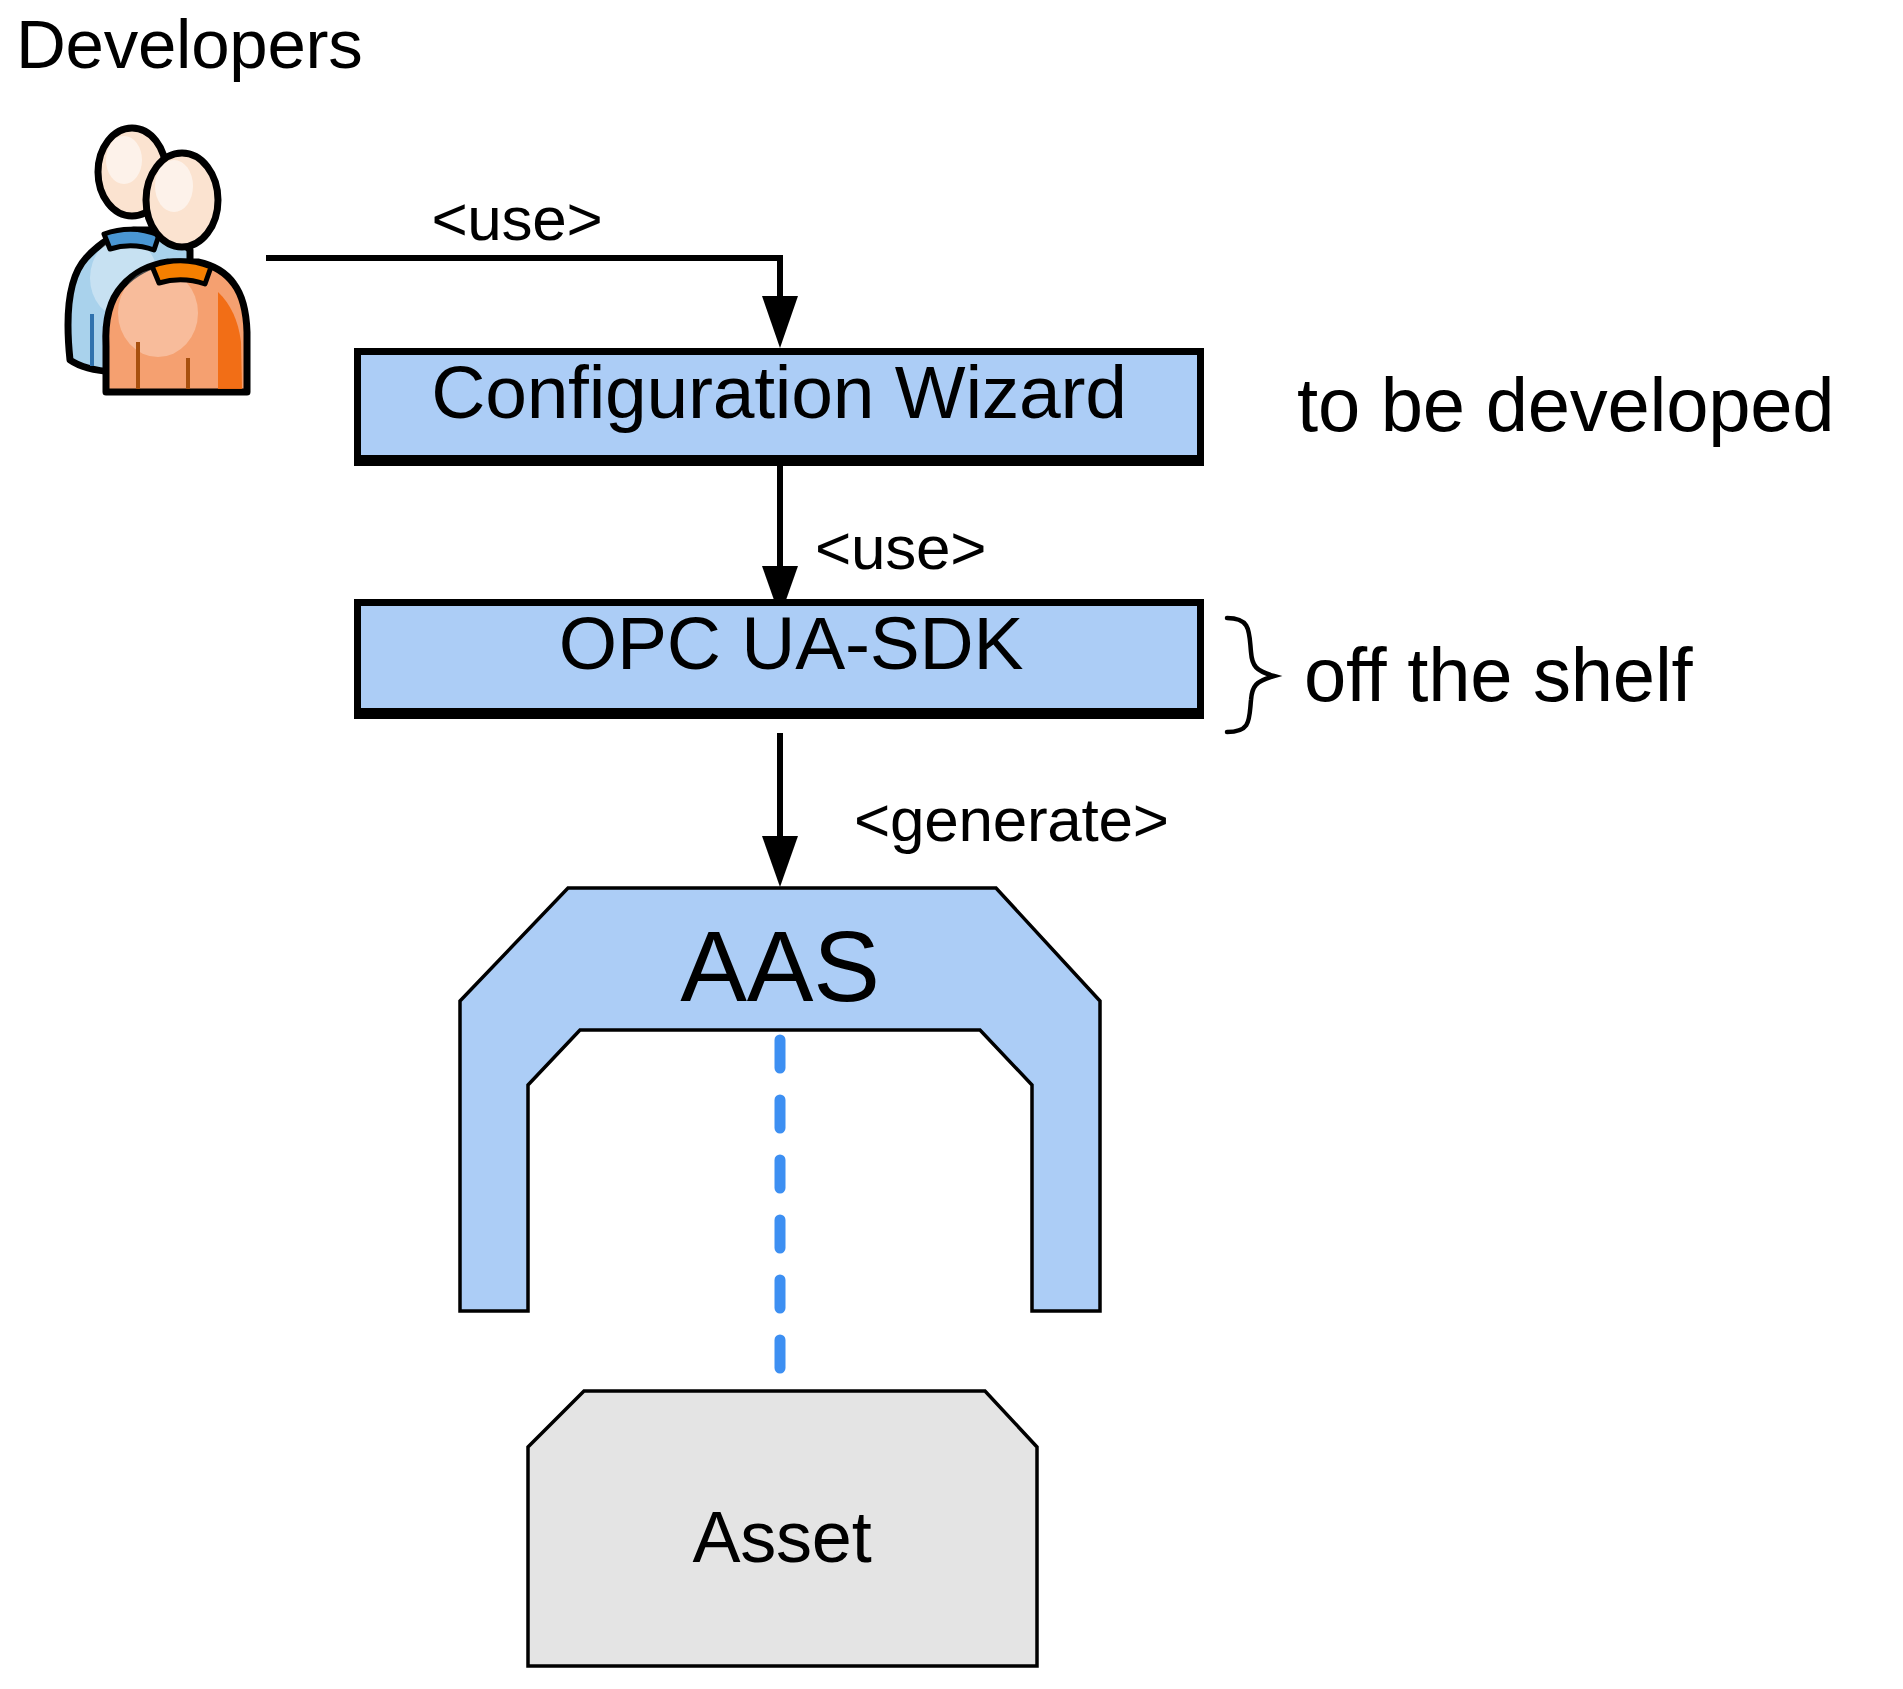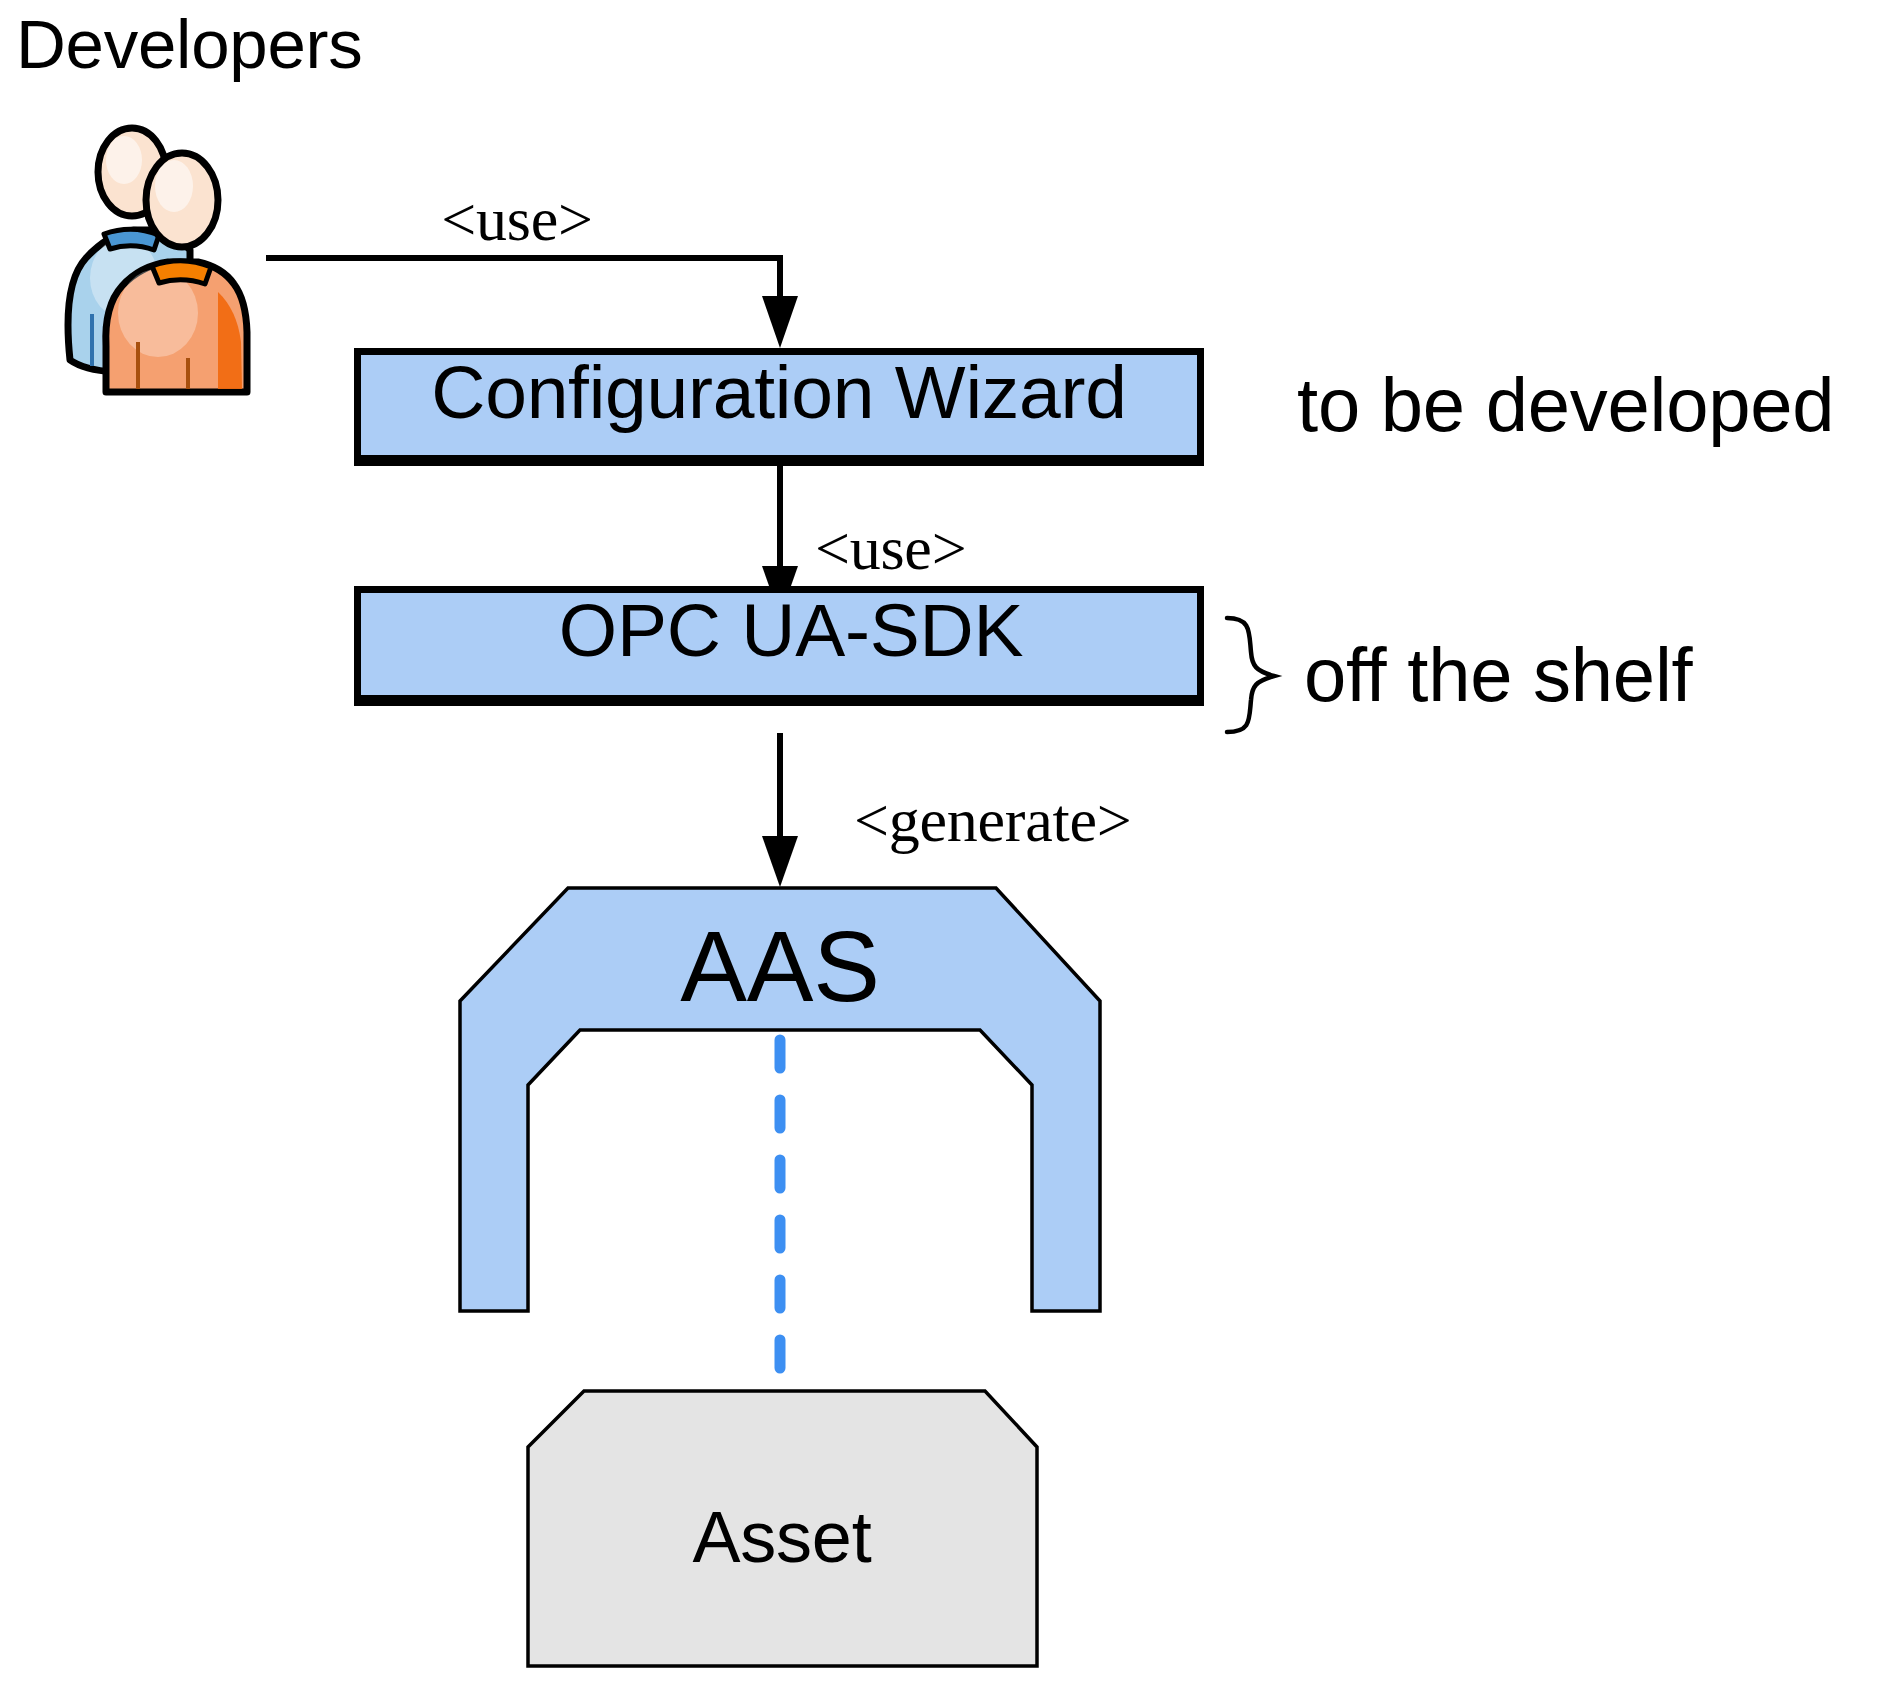--- a/index.html
+++ b/index.html
@@ -10,33 +10,33 @@
     font-family:"Liberation Sans","DejaVu Sans",sans-serif;
     letter-spacing:-0.015em;
     color:var(--text,#000);
     overflow:hidden;
   }
   .layer-svg{position:absolute;left:0;top:0;z-index:1;}
   .lbl{position:absolute;white-space:nowrap;line-height:1;z-index:2;}
   .lbl.vcenter{transform:translateY(-50%);}
   .lbl.center{transform:translate(-50%,-50%);}
   .title-label{left:16px;top:10px;font-size:69px;}
-  .edge-label{font-size:62px;font-family:Liberation Serif, serif;}
+  .edge-label{font-size:62px;}
   .annotation{font-size:76px;}
   .node-box{
     position:absolute;left:354px;width:850px;box-sizing:border-box;
     background:var(--node-fill,#accdf6);
     border:7px solid var(--node-border,#000);
     box-shadow:0 4px 0 var(--node-border,#000);
     display:flex;align-items:flex-start;justify-content:center;
     z-index:2;
   }
   .node-box .node-label{font-size:75px;line-height:1;}
   #box-config{top:348px;height:114px;}
-  #box-opc{top:586px;height:116px;padding-left:24px;}
+  #box-opc{top:599px;height:116px;padding-left:24px;}
   .big-node-label{z-index:2;text-align:right;}
   #lbl-aas{left:780px;top:966px;font-size:100px;}
   #lbl-asset{left:782px;top:1537px;font-size:72px;}
 </style>
 </head>
 <body>
 
 <div class="canvas">
 
   <svg class="layer-svg" width="1903" height="1689" viewBox="0 0 1903 1689">

